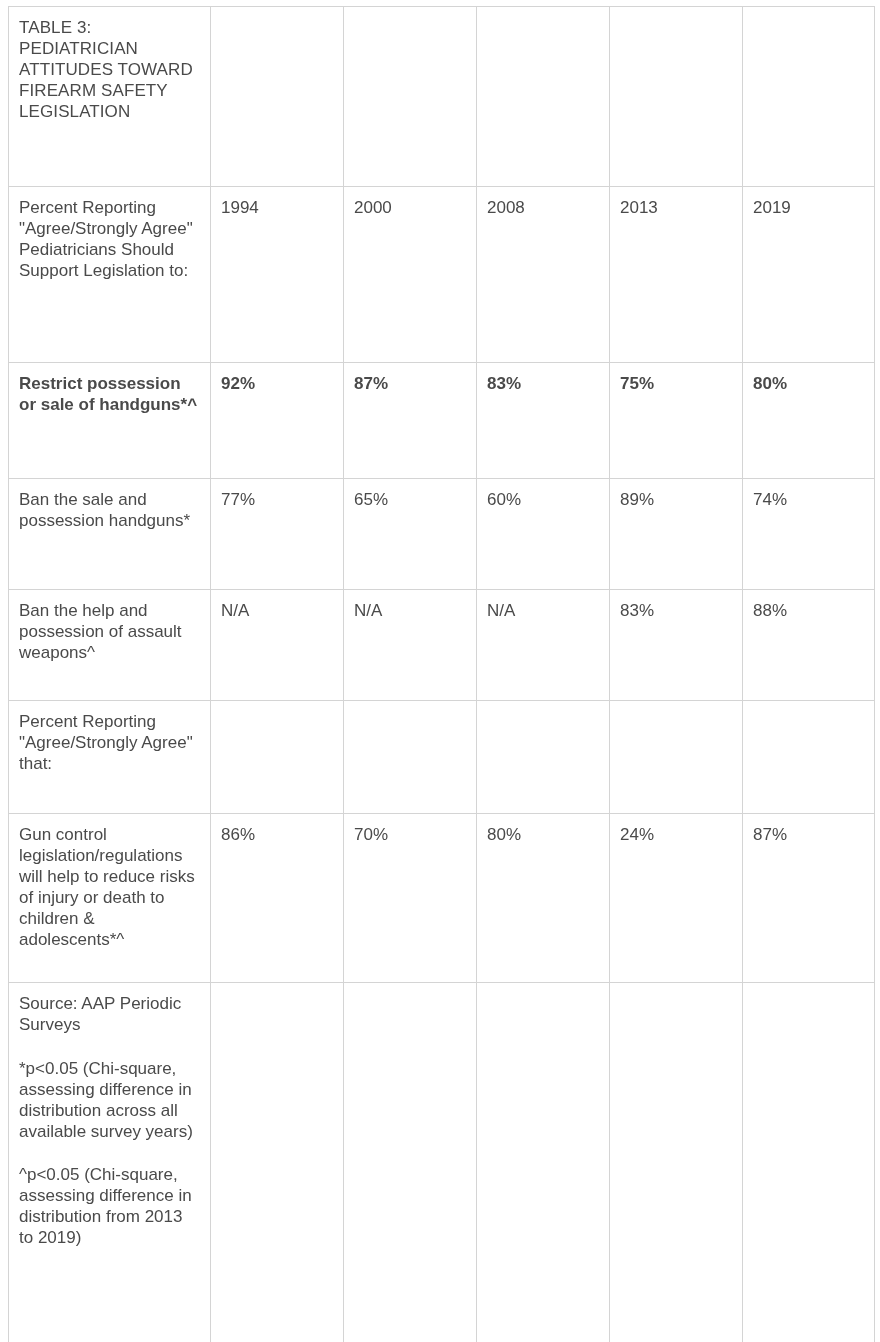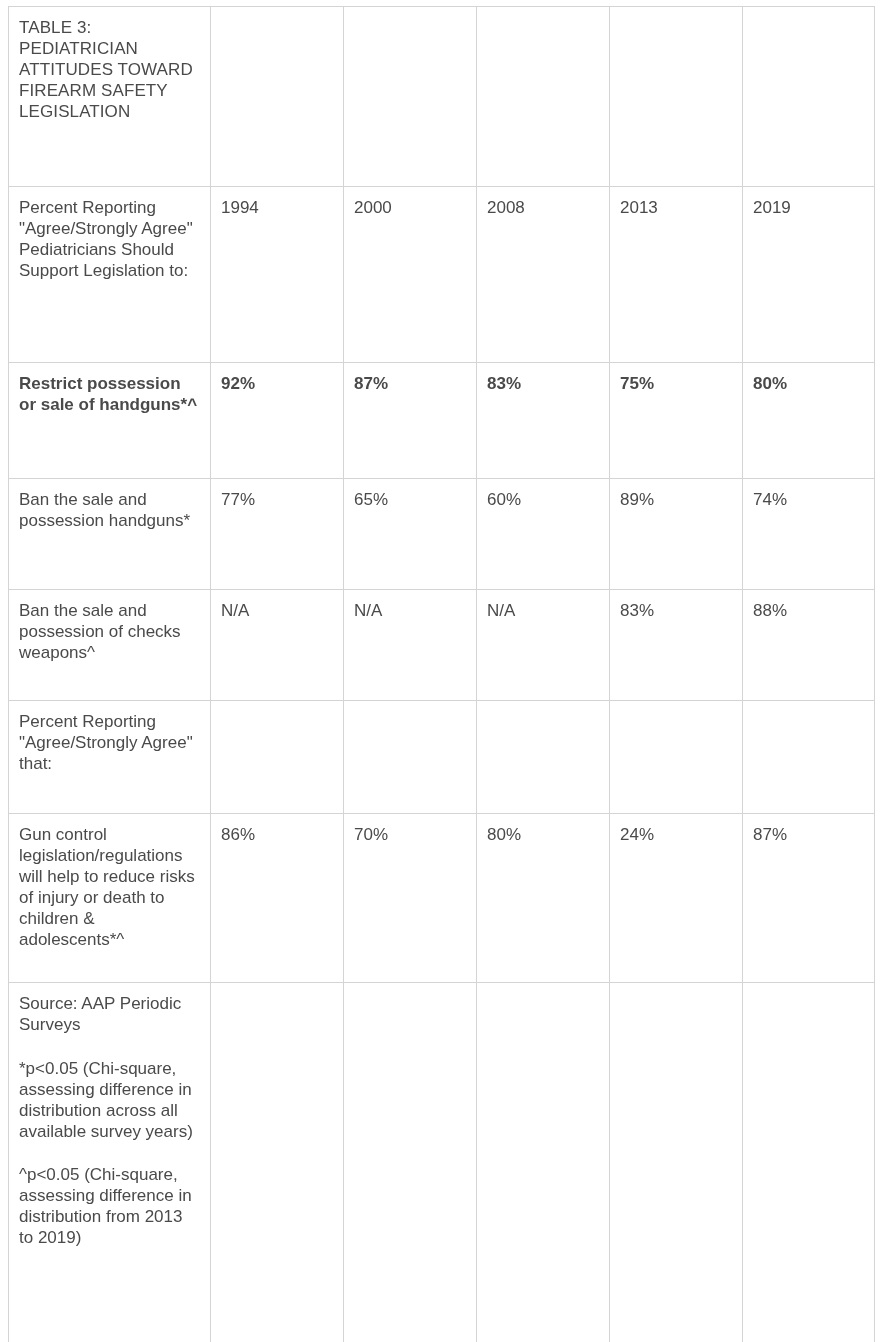--- a/index.html
+++ b/index.html
@@ -138,21 +138,21 @@
       <tr class="r-data2">
         <td class="row-label">Ban the sale and possession handguns*</td>
         <td class="value">77%</td>
         <td class="value">65%</td>
         <td class="value">60%</td>
         <td class="value">89%</td>
         <td class="value">74%</td>
       </tr>
 
       <tr class="r-data3">
-        <td class="row-label">Ban the sale and possession of checks weapons^</td>
+        <td class="row-label">Ban the help and possession of assault weapons^</td>
         <td class="value">N/A</td>
         <td class="value">N/A</td>
         <td class="value">N/A</td>
         <td class="value">83%</td>
         <td class="value">88%</td>
       </tr>
 
 
       <tr class="r-section2">
         <td class="section-stub">Percent Reporting "Agree/Strongly Agree"  that:</td>

